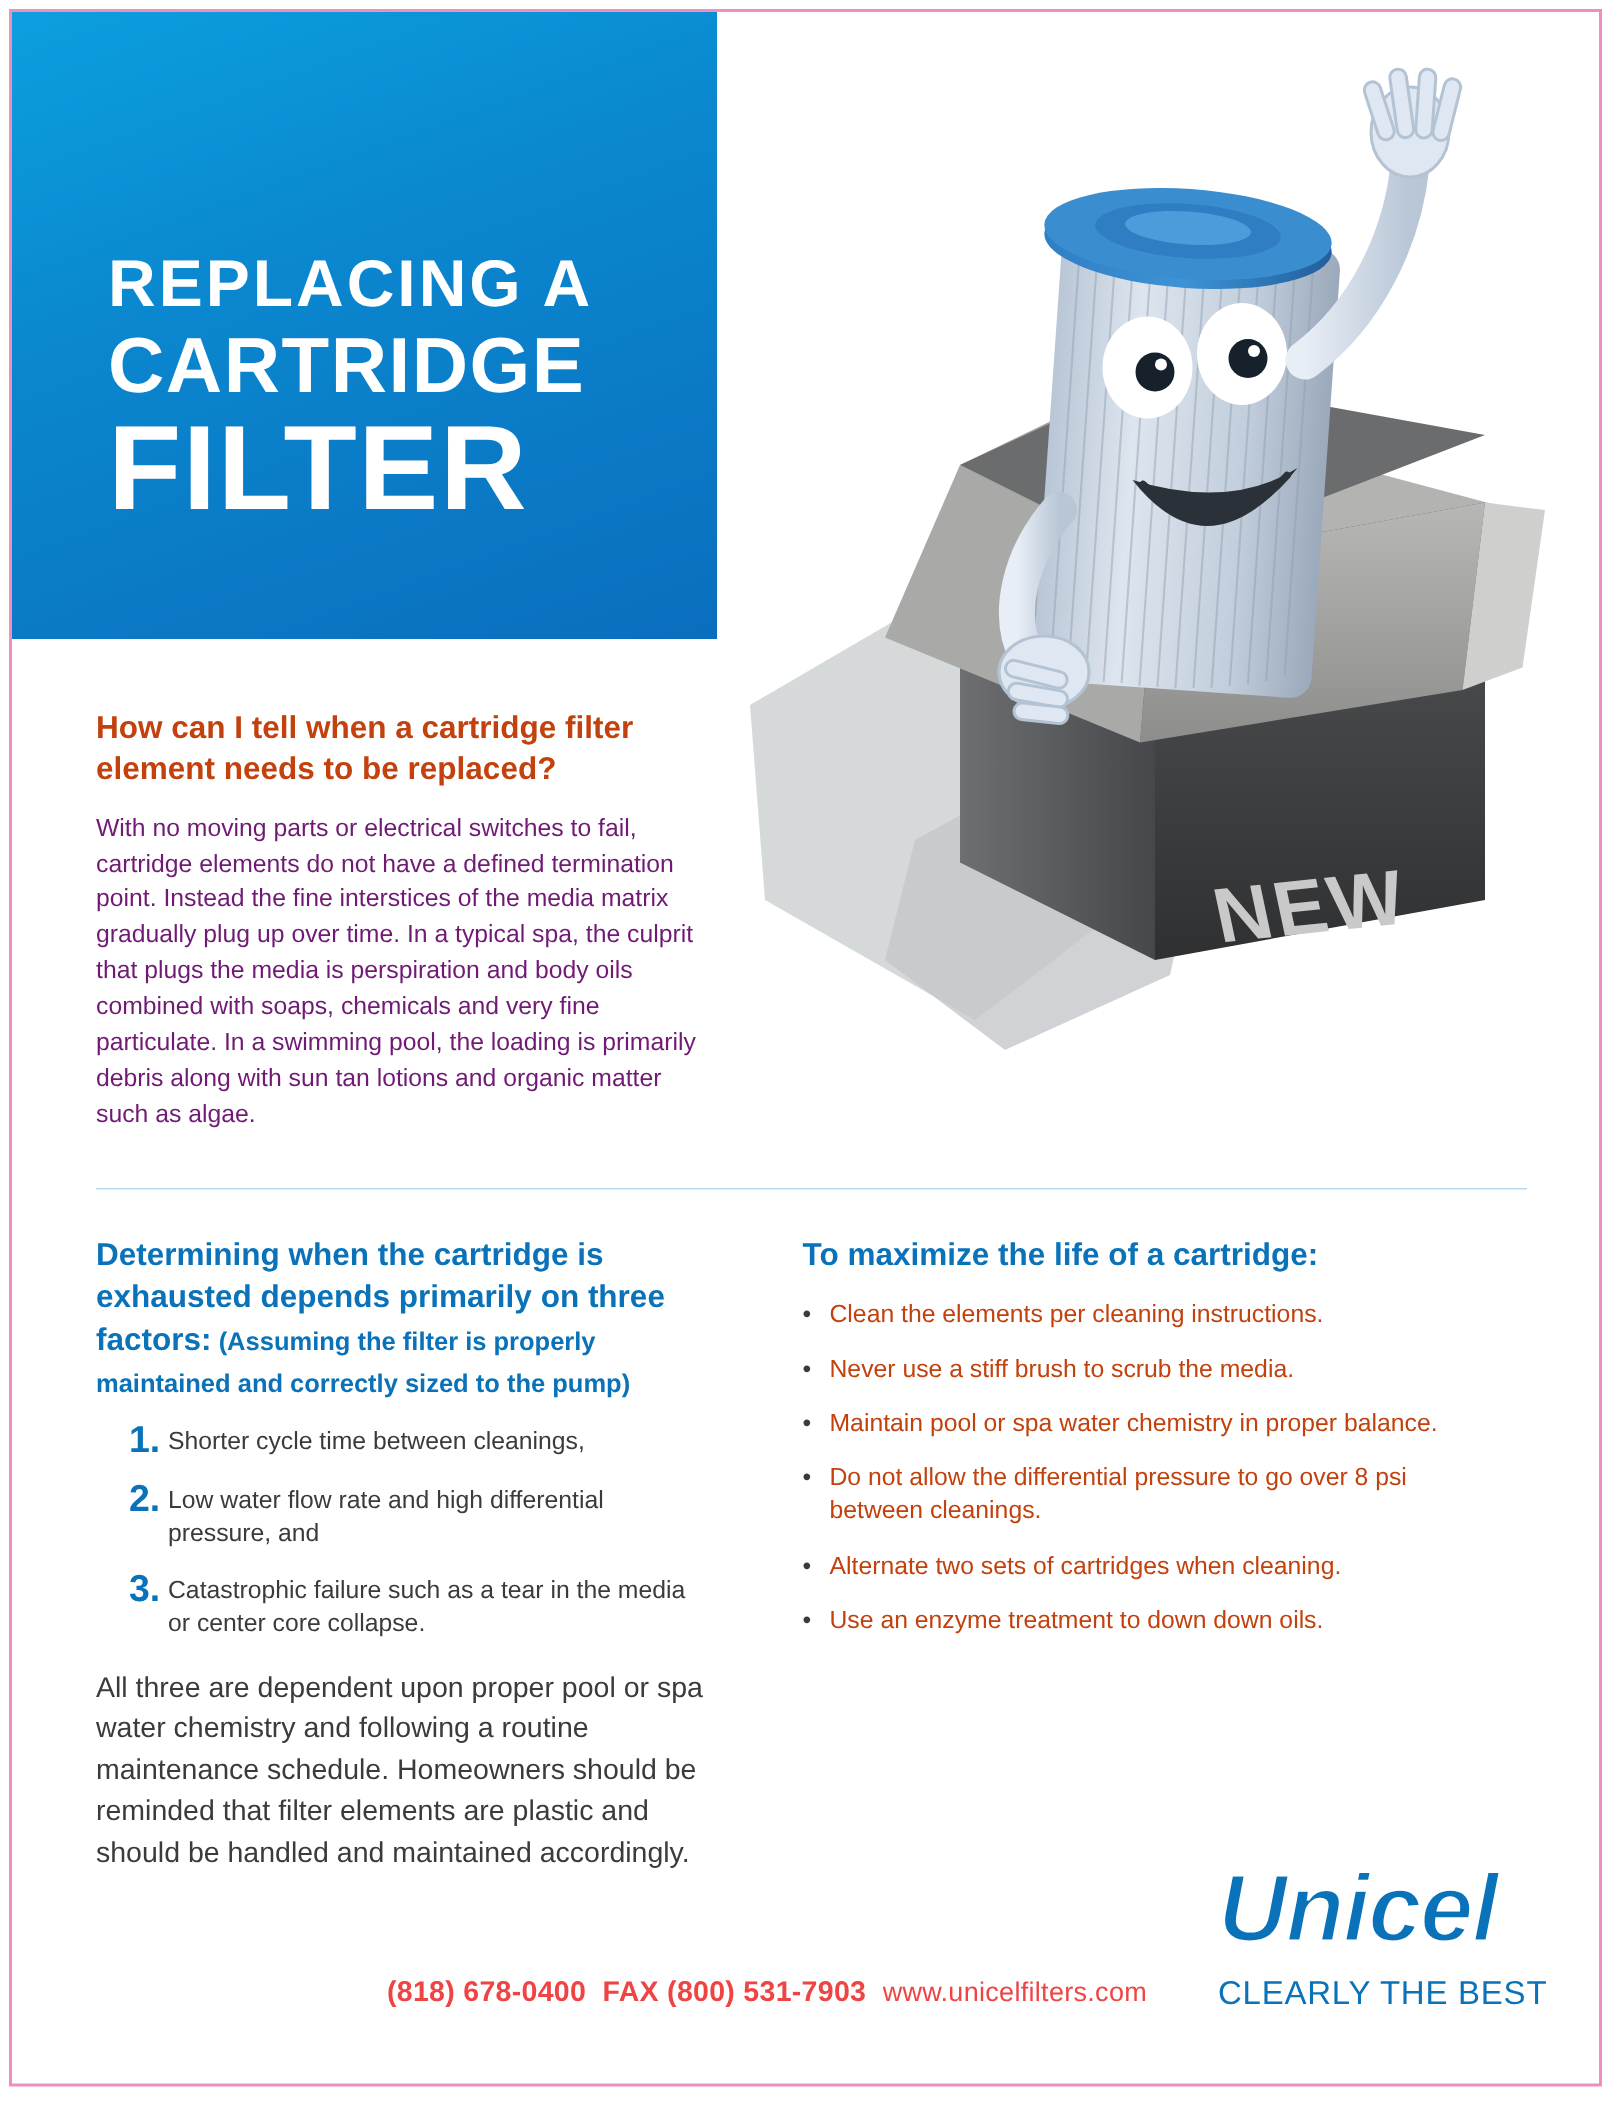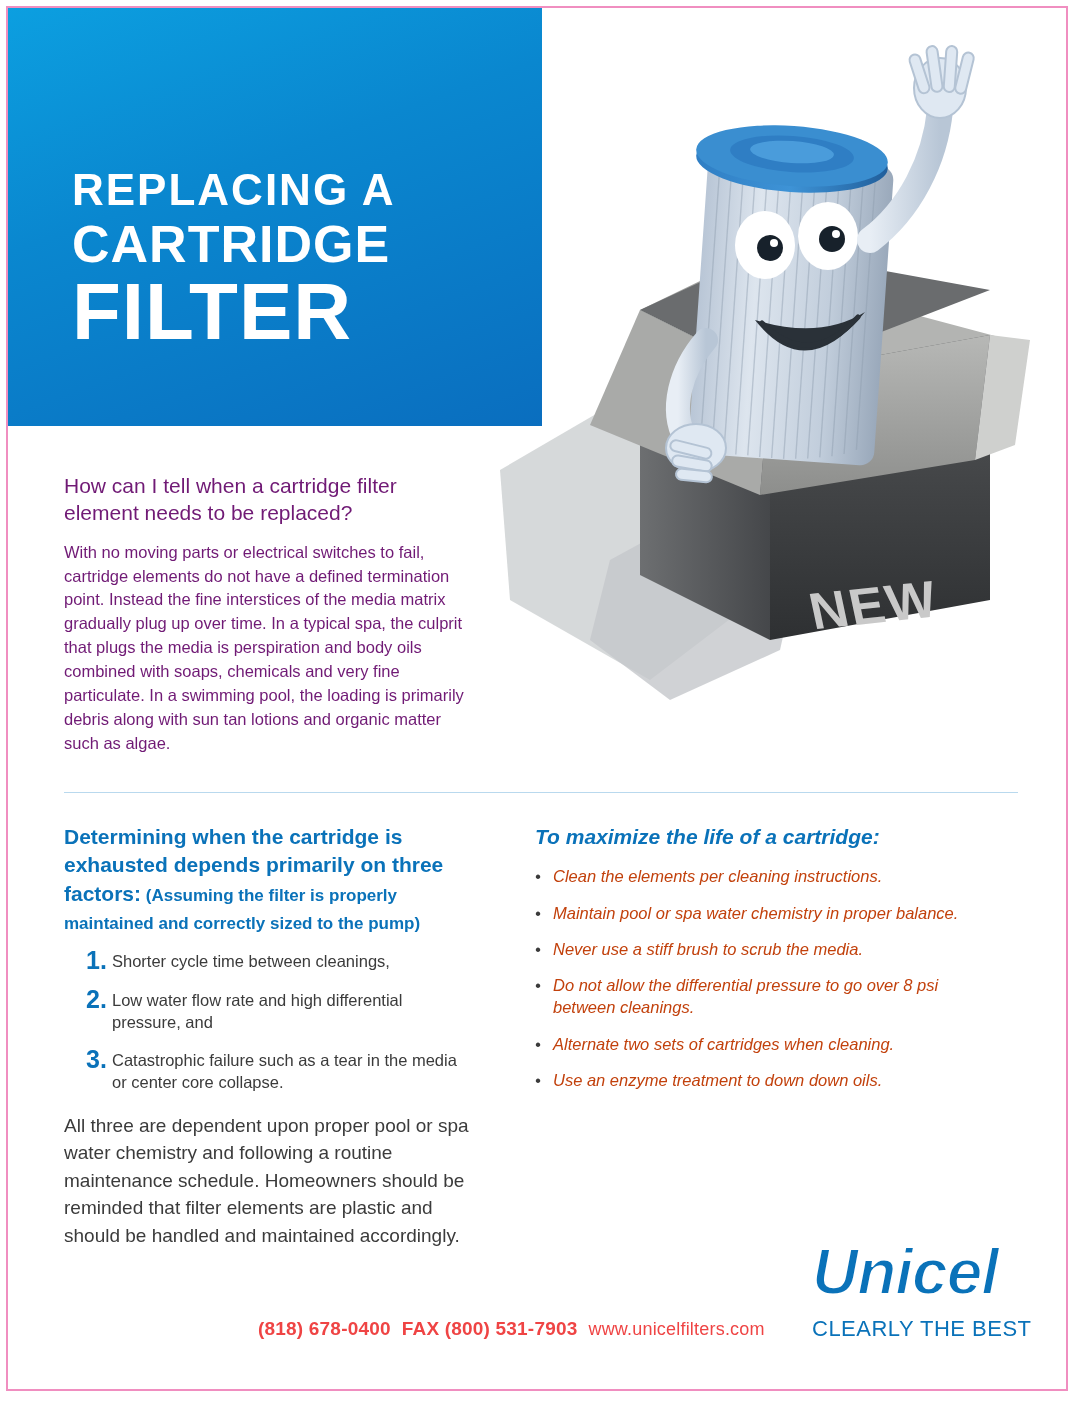--- a/index.html
+++ b/index.html
@@ -31,21 +31,21 @@
     border: 2px solid #f08ec0;
     box-sizing: border-box;
     pointer-events: none;
   }
 
   
   .header-block {
     position: absolute;
     left: 8px;
     top: 8px;
-    width: 534px;
+    width: 470px;
     height: 418px;
     background: linear-gradient(160deg, #0c9fe0 0%, #0a87cf 40%, #0a6ebf 100%);
   }
   .header-title {
     position: absolute;
     left: 64px;
     top: 160px;
     width: 400px;
     color: #ffffff;
     font-weight: bold;
@@ -91,23 +91,23 @@
   }
 
   
   .sec1 {
     position: absolute;
     left: 64px;
     top: 472px;
     width: 412px;
   }
   .q-heading {
-    color: #701a75;
+    color: #c2410c;
     font-size: 21px;
-    font-weight: normal;
+    font-weight: bold;
     line-height: 1.3;
     margin: 0 0 14px 0;
   }
   .body-text {
     color: #701a75;
     font-size: 16.5px;
     line-height: 1.45;
     margin: 0;
   }
 
@@ -166,21 +166,20 @@
     font-size: 19px;
     line-height: 1.45;
   }
 
   
   .sec2-right {
     position: absolute;
     left: 535px;
     top: 823px;
     width: 460px;
-    font-style: italic;
   }
   .bullets {
     margin: 14px 0 0 0;
     padding: 0;
     list-style: none;
   }
   .bullets li {
     position: relative;
     padding-left: 18px;
     margin-bottom: 14px;
@@ -379,22 +378,22 @@
       <li><span class="num">2.</span><span>Low water flow rate and high differential pressure, and</span></li>
       <li><span class="num">3.</span><span>Catastrophic failure such as a tear in the media or center core collapse.</span></li>
     </ol>
     <p class="tail-text">All three are dependent upon proper pool or spa water chemistry and following a routine maintenance schedule. Homeowners should be reminded that filter elements are plastic and should be handled and maintained accordingly.</p>
   </div>
 
   <div class="sec2-right">
     <h2 class="sec-heading">To maximize the life of a cartridge:</h2>
     <ul class="bullets">
       <li>Clean the elements per cleaning instructions.</li>
+      <li>Never use a stiff brush to scrub the media.</li>
       <li>Maintain pool or spa water chemistry in proper balance.</li>
-      <li>Never use a stiff brush to scrub the media.</li>
       <li>Do not allow the differential pressure to go over 8 psi between cleanings.</li>
       <li>Alternate two sets of cartridges when cleaning.</li>
       <li>Use an enzyme treatment to down down oils.</li>
     </ul>
   </div>
 
   <div class="footer-contact">
     <span>(818) 678-0400</span>&nbsp;
     <span>FAX (800) 531-7903</span>&nbsp;
     <span class="web">www.unicelfilters.com</span>

